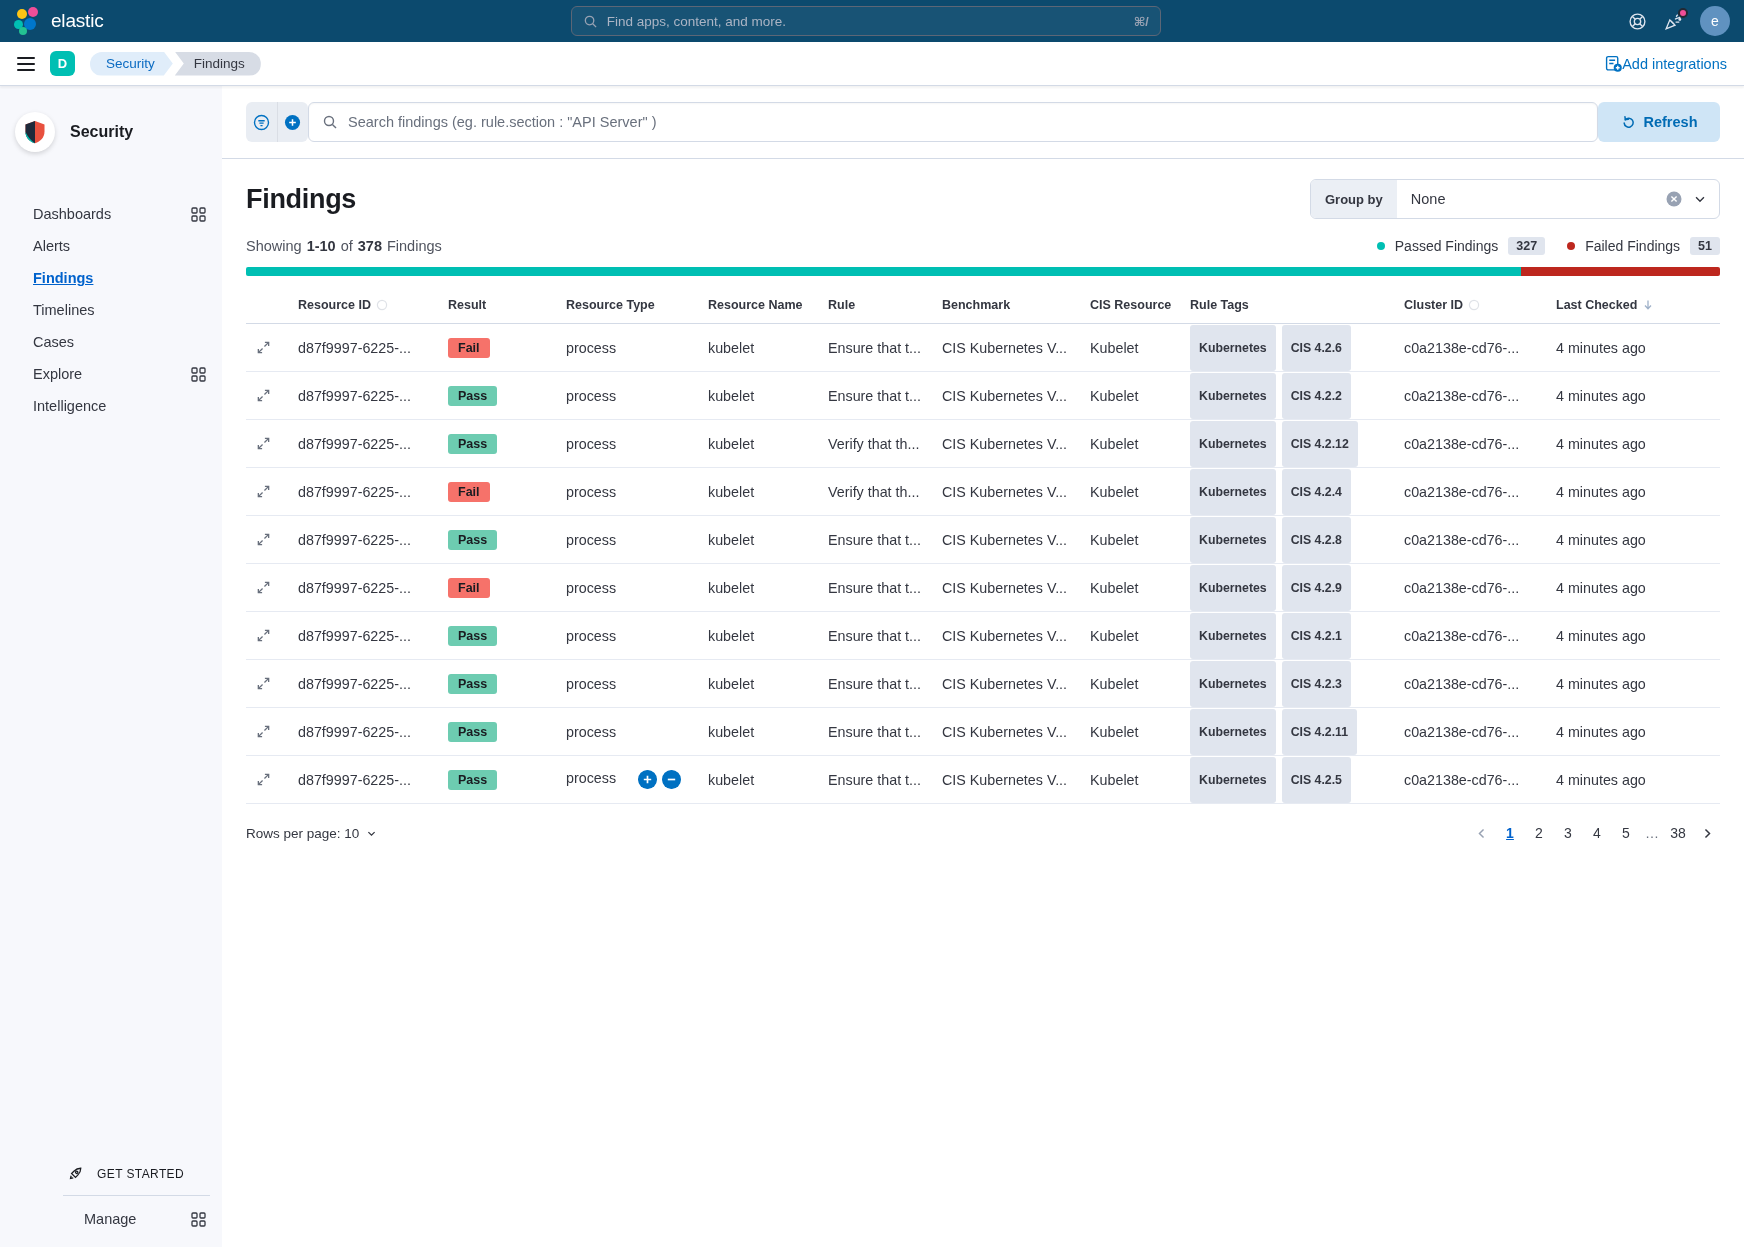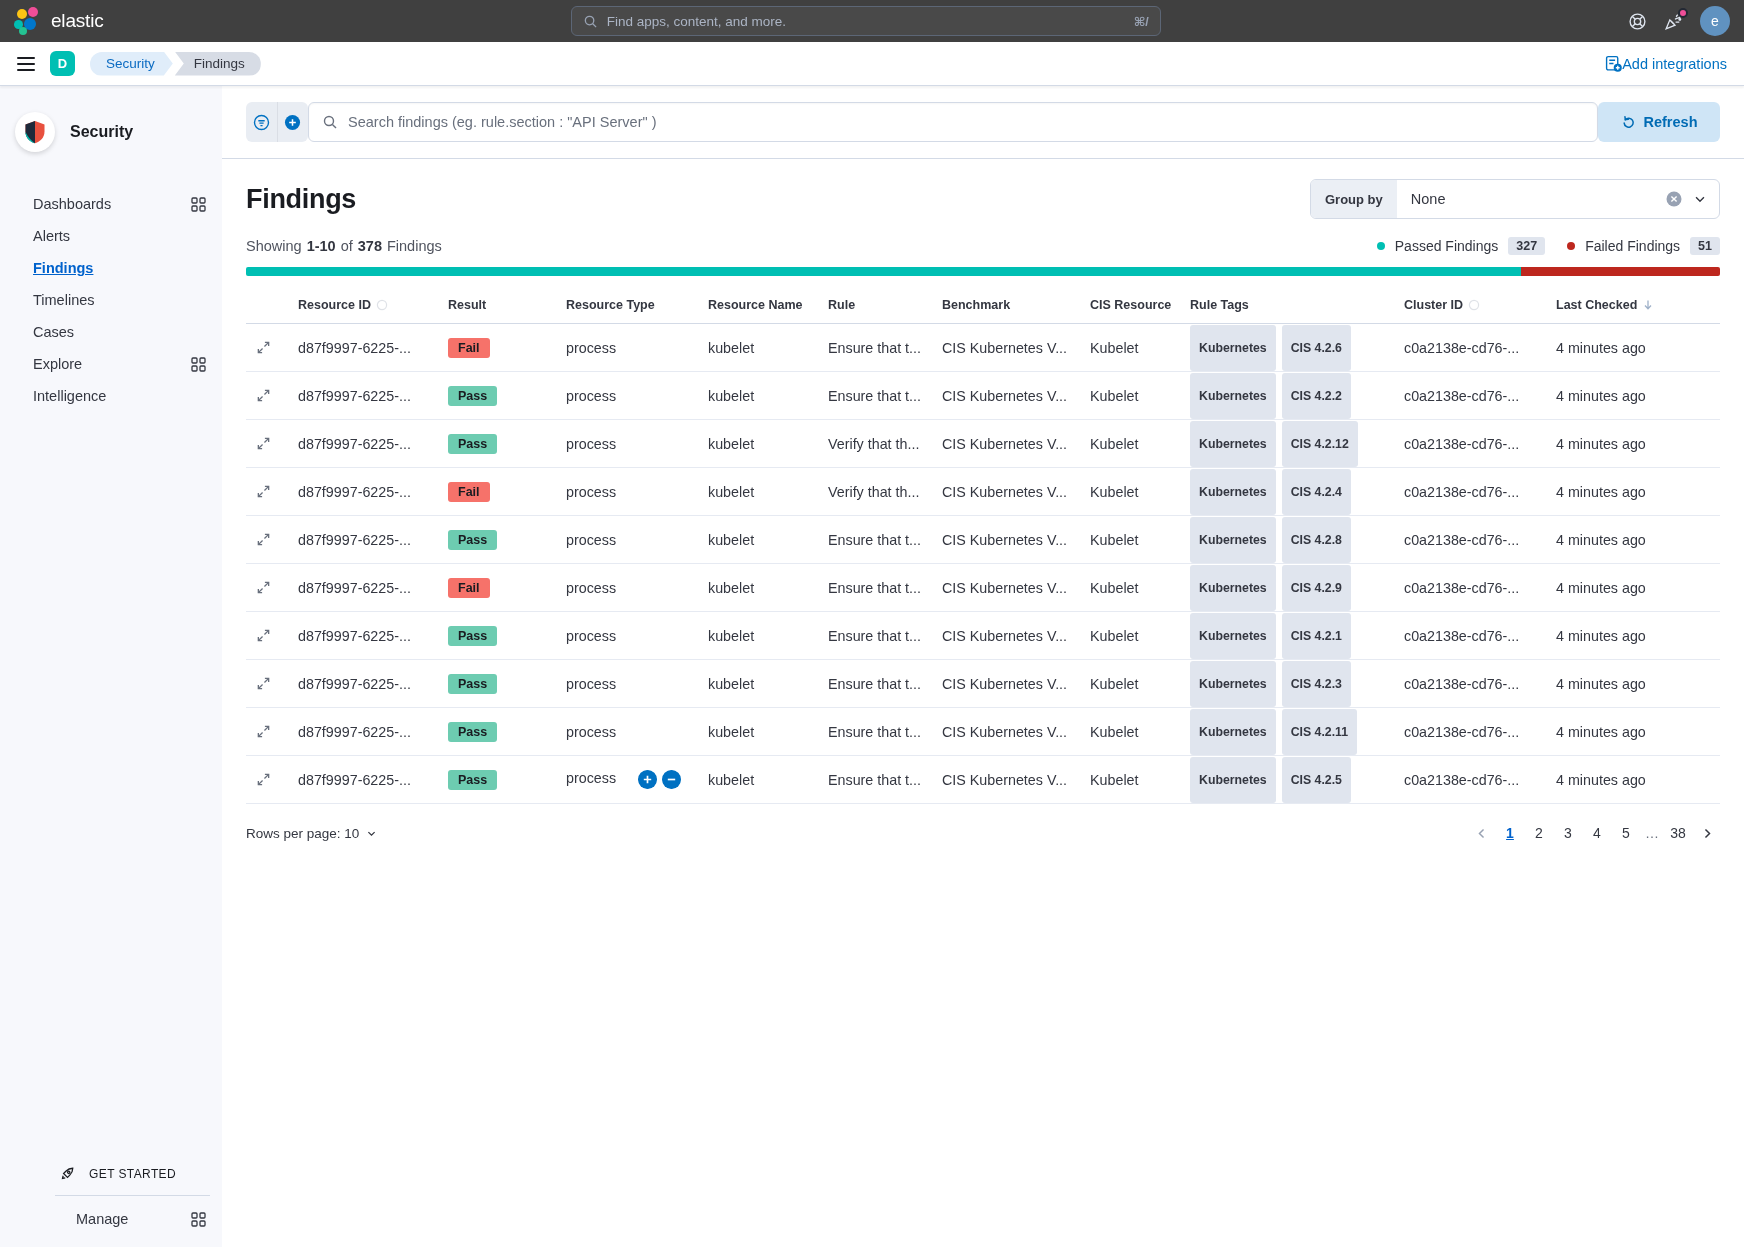--- a/index.html
+++ b/index.html
@@ -1,21 +1,21 @@
 <!DOCTYPE html>
 <html><head>
 <meta charset="utf-8">
 <style>
   * { margin:0; padding:0; box-sizing:border-box; }
   html,body { width:1744px; height:1247px; }
   body { font-family:"Liberation Sans","DejaVu Sans",sans-serif; color:#343741; background:#fff; overflow:hidden; }
   svg { display:block; }
 
   
-  .top-header { height:42px; background:#404040; display:flex; align-items:center; padding:15px 14px; }
+  .top-header { height:42px; background:#0c4a6e; display:flex; align-items:center; padding:15px 14px; }
   .logo { display:flex; align-items:center; gap:9px; cursor:pointer; }
   .logo-mark { position:relative; width:28px; height:28px; }
   .logo-mark i { position:absolute; border-radius:50%; }
   .lm1{width:10px;height:10px;left:3px;top:2px;background:#FEC514;}
   .lm2{width:10px;height:10px;left:14px;top:0;background:#F04E98;}
   .lm3{width:9px;height:9px;left:0;top:13px;background:#00BFB3;}
   .lm4{width:12px;height:12px;left:10px;top:11px;background:#0077CC;}
   .lm5{width:8px;height:8px;left:5px;top:20px;background:#24C292;}
   .logo-text { color:#fff; font-size:19px; font-weight:500; letter-spacing:-0.2px; }
   .global-search { width:590px; height:30px; margin:0 auto; background:rgba(255,255,255,0.05); border:1px solid #5C6676; border-radius:6px; display:flex; align-items:center; gap:9px; padding:0 11px; cursor:text; }
@@ -35,25 +35,25 @@
   .crumb-security { background:#E0EDFA; color:#0B6BC2; border-radius:12px 0 0 12px; padding:0 18px 0 16px; clip-path:polygon(0 0,calc(100% - 9px) 0,100% 50%,calc(100% - 9px) 100%,0 100%); cursor:pointer; }
   .crumb-findings { background:#D7DCE5; color:#343741; border-radius:0 12px 12px 0; padding:0 16px 0 19px; clip-path:polygon(0 0,100% 0,100% 100%,0 100%,9px 50%); }
   .add-integrations { margin-left:auto; display:flex; gap:0; align-items:center; color:#0071C2; font-size:14.5px; font-weight:500; cursor:pointer; }
 
   
   .app-body { display:flex; height:1161px; }
   .sidebar { width:222px; flex-shrink:0; background:#F7F8FC; position:relative; padding-top:26px; }
   .sec-head { display:flex; align-items:center; gap:15px; padding:0 15px; }
   .sec-avatar { width:40px; height:40px; border-radius:50%; background:#fff; box-shadow:0 2px 5px rgba(0,0,0,0.15); display:flex; align-items:center; justify-content:center; }
   .sec-title { font-size:16px; font-weight:700; color:#1A1C21; }
-  .side-nav { margin-top:36px; }
+  .side-nav { margin-top:46px; }
   .side-item { display:flex; align-items:center; justify-content:space-between; padding:7px 16px 7px 33px; font-size:14.5px; color:#343741; cursor:pointer; }
   .side-item .label { line-height:18px; }
   .side-item.active .label { color:#0062CC; font-weight:700; text-decoration:underline; }
-  .sidebar-bottom { position:absolute; bottom:12px; left:0; right:0;padding-left:43px; }
+  .sidebar-bottom { position:absolute; bottom:12px; left:8px; right:0;padding-left:43px; }
   .get-started { display:flex; align-items:center; gap:13px; padding:10px 16px 13px 16px; font-size:12px; letter-spacing:0.4px; font-weight:500; color:#1A1C21; cursor:pointer; }
   .side-divider { height:1px; background:#D3DAE6; margin:0 12px; }
   .manage-row { display:flex; align-items:center; justify-content:space-between; padding:15px 16px 8px 33px; font-size:14.5px; cursor:pointer; }
 
   .main { flex:1; min-width:0; background:#fff; }
 
   
   .toolbar { display:flex; align-items:center; padding:16px 24px; border-bottom:1px solid #D3DAE6; }
   .filter-group { width:62px; height:40px; background:#E9EDF3; border-radius:6px; display:flex; flex-shrink:0; }
   .fg-btn { flex:1; display:flex; align-items:center; justify-content:center; cursor:pointer; }

